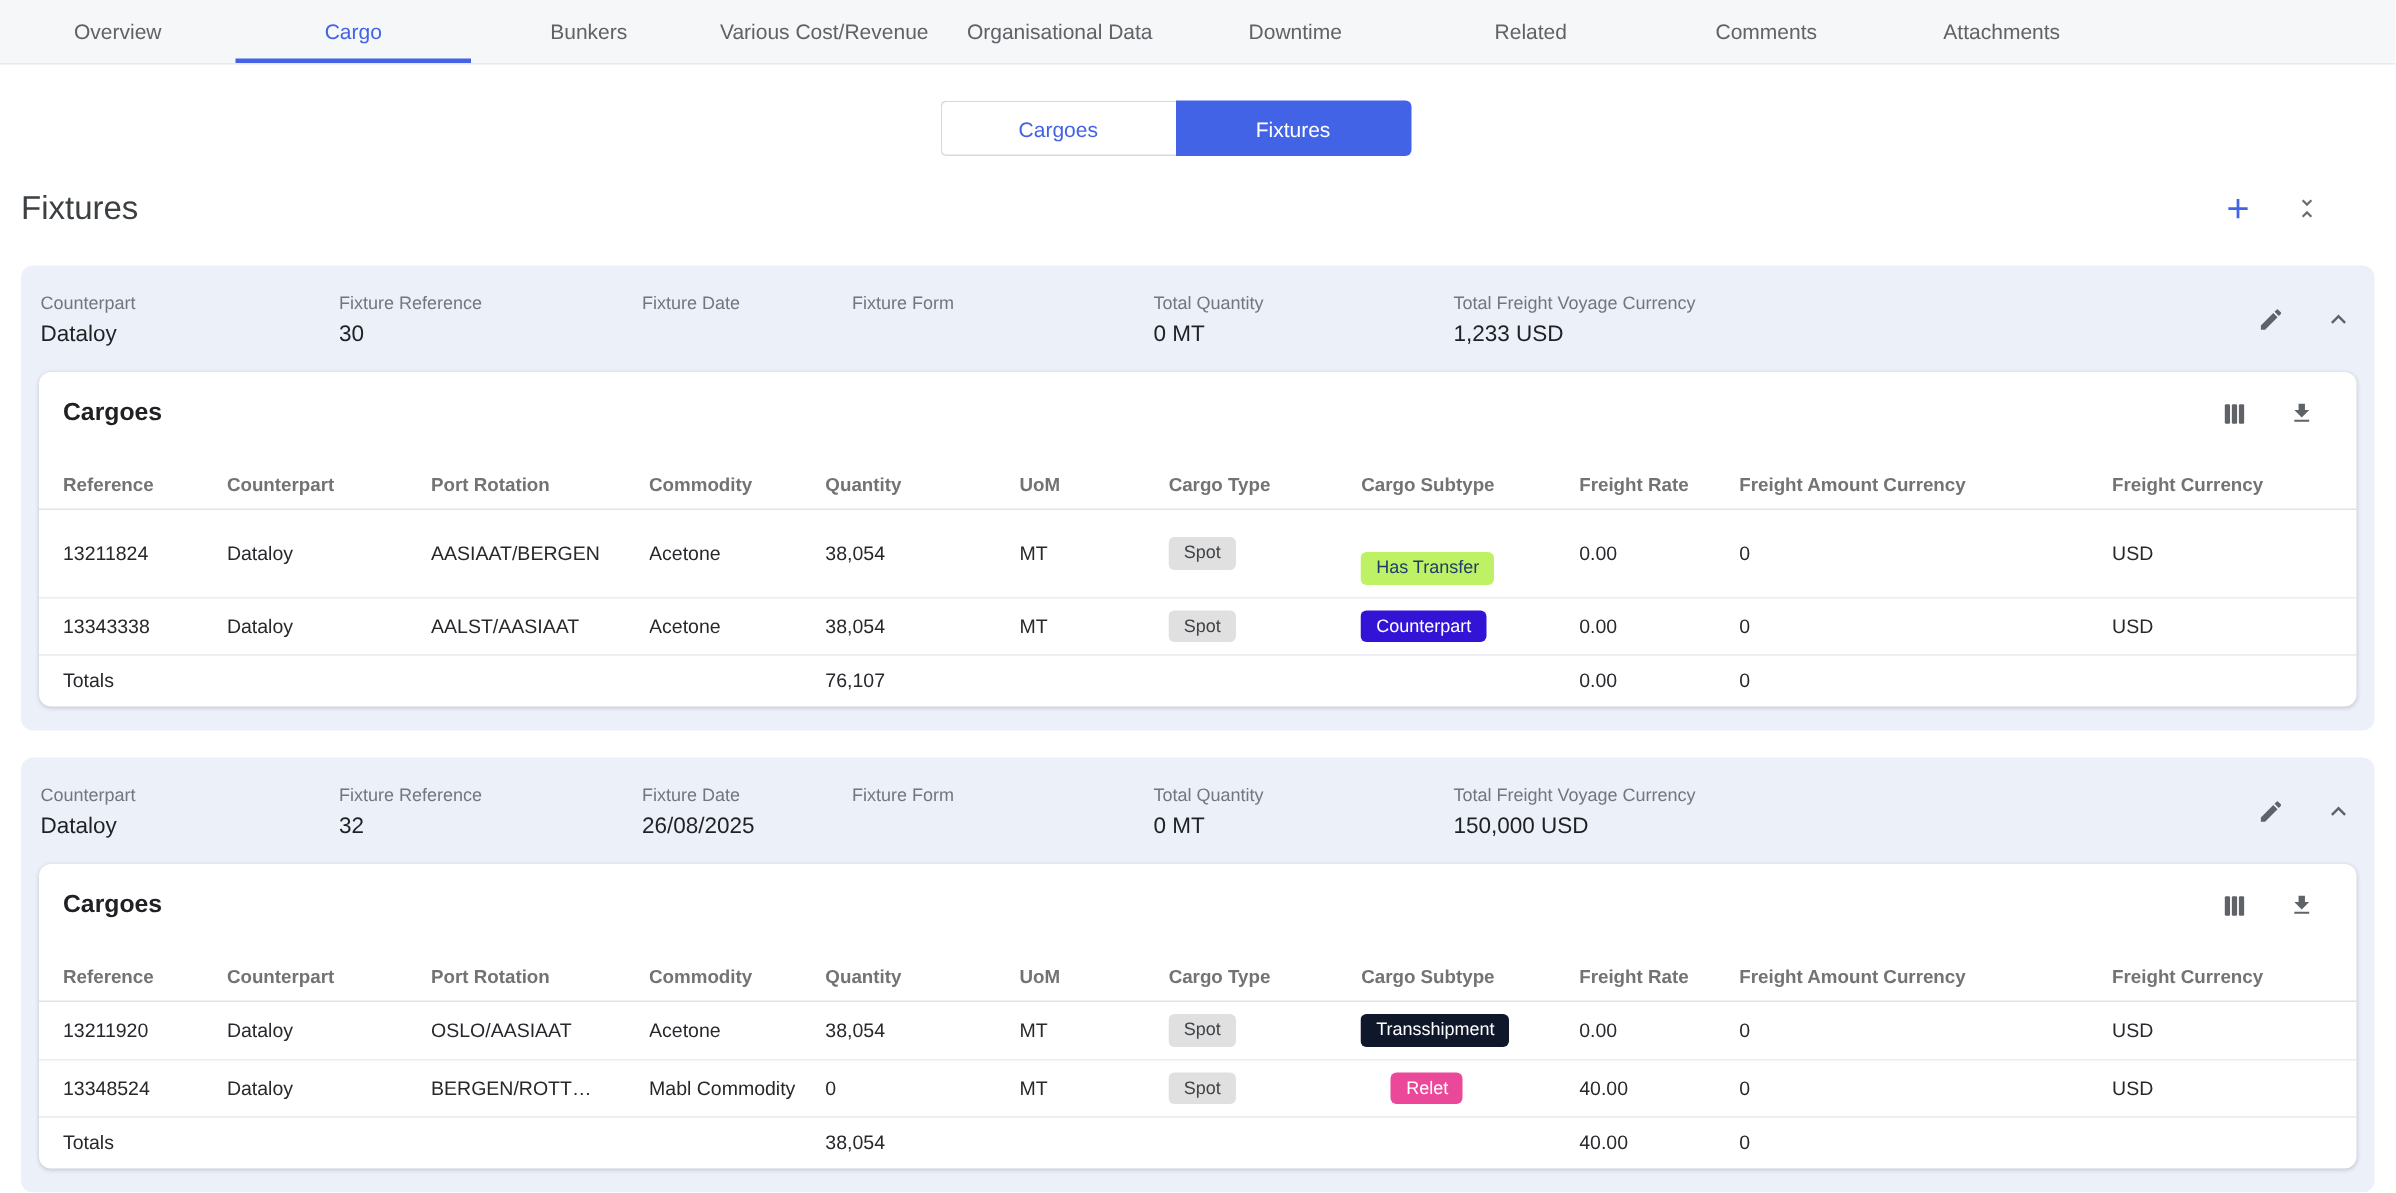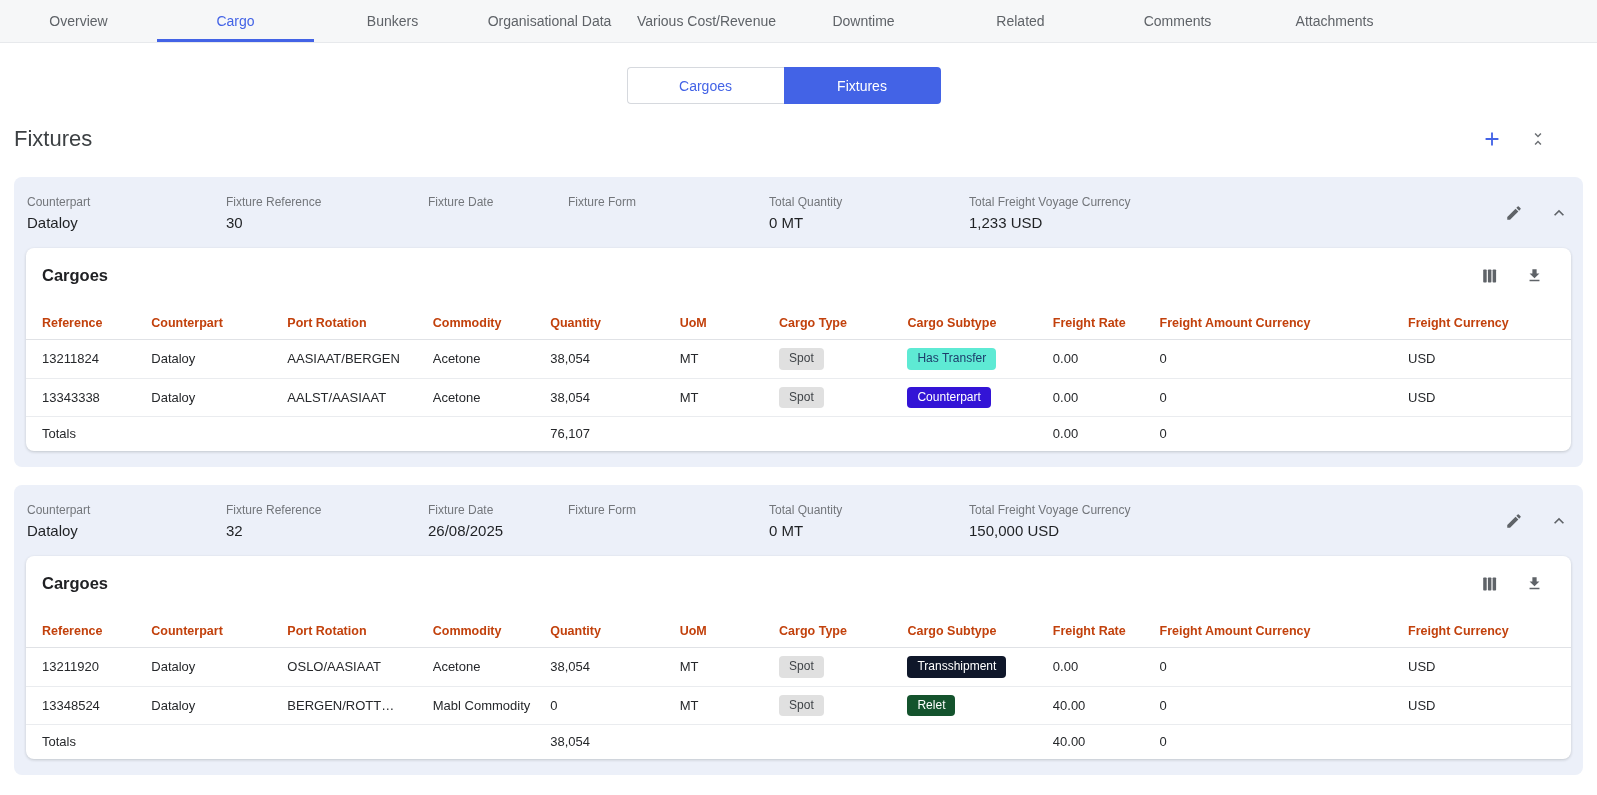--- a/index.html
+++ b/index.html
@@ -44,21 +44,21 @@
   .fx-value{font-size:15px;color:#1f2124;min-height:19px;white-space:nowrap}
   .fx-icons{margin-left:auto;display:flex;align-items:center;gap:26px;padding-top:8px;padding-right:2px}
 
   
   .cargo-panel{background:#fff;border-radius:8px;box-shadow:0 1px 3px rgba(32,33,36,.20)}
   .panel-head{display:flex;justify-content:space-between;align-items:center;padding:18px 28px 22px 16px}
   .panel-title{font-size:16.5px;font-weight:700;color:#202124}
   .panel-icons{display:flex;align-items:center;gap:28px}
 
   table.cargo-table{width:100%;border-collapse:collapse;table-layout:fixed;font-size:13px}
-  .cargo-table th{font-weight:700;font-size:12.5px;color:#c2410c;text-align:left;
+  .cargo-table th{font-weight:700;font-size:12.5px;color:#737373;text-align:left;
     padding:9px 0;border-bottom:1px solid #e0e2e6;white-space:nowrap;overflow:hidden}
   .cargo-table td{padding:8px 0;border-bottom:1px solid #eaecef;color:#26282b;
     white-space:nowrap;overflow:hidden;text-overflow:ellipsis}
   .cargo-table tfoot td{border-bottom:none;padding:9px 0 10px}
   .first{padding-left:16px !important}
   .num{text-align:left}
   .pad32{padding-left:32px !important}
   .badge-cell{text-align:left}
   .totals-label{font-weight:500;color:#26282b}
 
@@ -66,22 +66,22 @@
 
   svg{display:block}
 </style>
 </head>
 <body>
 
 <nav class="tabbar">
   <div class="tab">Overview</div>
   <div class="tab active">Cargo</div>
   <div class="tab">Bunkers</div>
+  <div class="tab">Various Cost/Revenue</div>
   <div class="tab">Organisational Data</div>
-  <div class="tab">Various Cost/Revenue</div>
   <div class="tab">Downtime</div>
   <div class="tab">Related</div>
   <div class="tab">Comments</div>
   <div class="tab">Attachments</div>
 </nav>
 
 <div class="toggle-row">
   <div class="toggle-group">
     <div class="toggle-btn inactive">Cargoes</div>
     <div class="toggle-btn active">Fixtures</div>
@@ -206,21 +206,21 @@
       </thead>
       <tbody>
         <tr>
           <td class="first">13211824</td>
           <td>Dataloy</td>
           <td>AASIAAT/BERGEN</td>
           <td>Acetone</td>
           <td class="num">38,054</td>
           <td class="pad32">MT</td>
           <td class="badge-cell"><span class="badge" style="background: rgb(224, 224, 224); color: rgb(63, 67, 71);">Spot</span></td>
-          <td class="badge-cell"><span class="badge" style="background: #5eead4; color: rgb(29, 60, 107);">Has Transfer</span></td>
+          <td class="badge-cell"><span class="badge" style="background: #bef264; color: rgb(29, 60, 107); margin-top: 20px;">Has Transfer</span></td>
           <td class="num">0.00</td>
           <td class="num">0</td>
           <td class="pad32">USD</td>
         </tr>
         <tr>
           <td class="first">13343338</td>
           <td>Dataloy</td>
           <td>AALST/AASIAAT</td>
           <td>Acetone</td>
           <td class="num">38,054</td>
@@ -362,21 +362,21 @@
           <td class="pad32">USD</td>
         </tr>
         <tr>
           <td class="first">13348524</td>
           <td>Dataloy</td>
           <td>BERGEN/ROTT…</td>
           <td>Mabl Commodity</td>
           <td class="num">0</td>
           <td class="pad32">MT</td>
           <td class="badge-cell"><span class="badge" style="background: rgb(224, 224, 224); color: rgb(63, 67, 71);">Spot</span></td>
-          <td class="badge-cell"><span class="badge" style="background: #14532d; color: rgb(255, 255, 255);">Relet</span></td>
+          <td class="badge-cell"><span class="badge" style="background: #ec4899; color: rgb(255, 255, 255); margin-left: 20px;">Relet</span></td>
           <td class="num">40.00</td>
           <td class="num">0</td>
           <td class="pad32">USD</td>
         </tr>
       </tbody>
       <tfoot>
         <tr>
           <td class="first totals-label">Totals</td>
           <td></td>
             <td></td>

